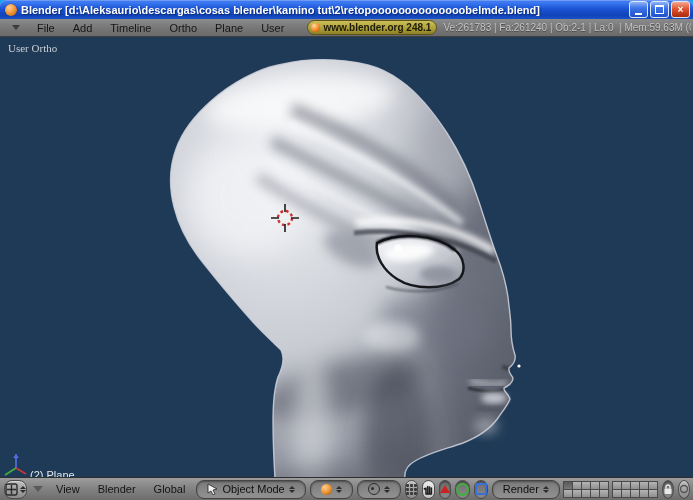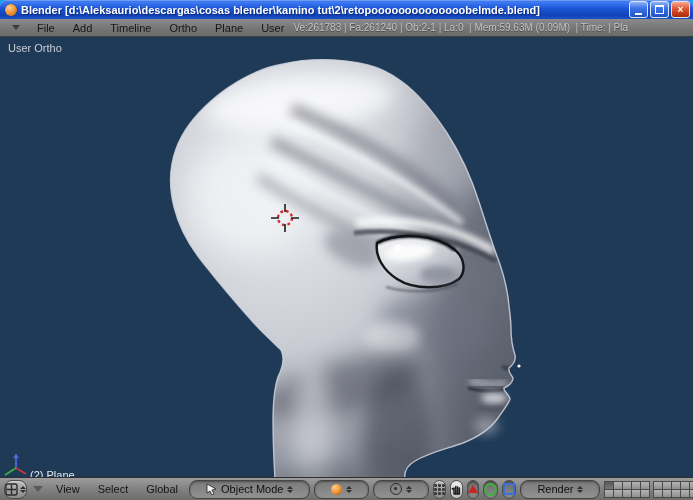--- a/index.html
+++ b/index.html
@@ -31,34 +31,34 @@
   .menu{font-size:11px;color:#161616;margin:10px 9px;flex:0 0 auto;cursor:default;}
   .badge{display:inline-flex;align-items:center;gap:3px;margin:0 6px 0 14px;padding:1px 5px 1px 3px;border-radius:8px;
     background:linear-gradient(180deg,#cdbf58 0%,#ac9e38 60%,#8d8028 100%);border:1px solid #5c531c;flex:0 0 auto;}
   .badge .ball{width:9px;height:9px;border-radius:50%;background:radial-gradient(circle at 35% 30%,#ffd9a8,#ef8824 55%,#9c4a08);}
   .badge span{font-size:10px;color:#1c1a08;font-weight:bold;}
   .stats{font-size:10px;color:#c3c3c3;white-space:pre;overflow:hidden;flex:1 1 auto;text-shadow:0 1px 0 #4c4c4c;}
 
   
   .viewport{position:relative;flex:1 1 auto;background:#1f3a56;overflow:hidden;}
   .viewport svg{position:absolute;inset:0;display:block;}
-  .vp-label{position:absolute;left:8px;top:5px;font-size:11px;color:#c9cfd6;}
+  .vp-label{position:absolute;left:8px;top:5px;font-size:11px;color:#c9cfd6;font-family:Liberation Serif, serif;}
   .obj-label{position:absolute;left:30px;top:424px;font-size:11px;color:#e3e7ec;margin-top:8px;}
 
   
   .toolbar{height:22px;flex:0 0 22px;display:flex;align-items:center;gap:4px;padding:0 4px;
     background:linear-gradient(180deg,#9d9d9d 0%,#848484 45%,#6d6d6d 100%);
     border-top:1px solid #2e2e2e;overflow:hidden;white-space:nowrap;}
   .tb-btn{display:inline-flex;align-items:center;justify-content:center;height:17px;border-radius:8px;
     background:linear-gradient(180deg,#bdbdbd,#8a8a8a);border:1px solid #4c4c4c;box-shadow:inset 0 1px 0 #d8d8d8;}
   .tb-btn.pressed{background:linear-gradient(180deg,#6a6a6a,#8c8c8c);box-shadow:inset 0 1px 2px #3a3a3a;}
   .editor-type{width:34px;gap:2px;}
   .collapse-arrow{width:0;height:0;border-left:5px solid transparent;border-right:5px solid transparent;border-top:6px solid #5a5a5a;margin:0 2px;}
   .tb-menu{font-size:11px;color:#141414;margin:6px 7px;}
-  .combo{display:inline-flex;align-items:center;gap:4px;height:17px;border-radius:8px;padding:0 16px;
+  .combo{display:inline-flex;align-items:center;gap:4px;height:17px;border-radius:8px;padding:0 10px;
     background:linear-gradient(180deg,#7a7a7a,#929292);border:1px solid #454545;box-shadow:inset 0 1px 2px #4f4f4f;}
   .combo .txt{font-size:11px;color:#101010;}
   .updn{display:inline-flex;flex-direction:column;gap:1px;}
   .updn i{width:0;height:0;border-left:3px solid transparent;border-right:3px solid transparent;display:block;}
   .updn .u{border-bottom:3px solid #2d2d2d;}
   .updn .d{border-top:3px solid #2d2d2d;}
   .sphere-icon{width:11px;height:11px;border-radius:50%;background:radial-gradient(circle at 35% 30%,#ffce8c,#ec9030 55%,#7e4a0e);}
   .pivot-icon{width:10px;height:10px;border-radius:50%;border:1.5px solid #2e2e2e;position:relative;}
   .pivot-icon::after{content:"";position:absolute;left:2.5px;top:2.5px;width:3px;height:3px;border-radius:50%;background:#2e2e2e;}
   .dots-icon{display:grid;grid-template-columns:repeat(3,3px);grid-auto-rows:3px;gap:1px;}
@@ -94,20 +94,24 @@
   </div>
 
   <div class="menubar">
     <span class="hdr-chevron"></span>
     <span class="menu">File</span>
     <span class="menu">Add</span>
     <span class="menu">Timeline</span>
     <span class="menu">Ortho</span>
     <span class="menu">Plane</span>
     <span class="menu">User</span>
+    <span class="badge">
+      <i class="ball"></i>
+      <span>www.blender.org 248.1</span>
+    </span>
     <span class="stats">Ve:261783 | Fa:261240 | Ob:2-1 | La:0  | Mem:59.63M (0.09M)  | Time: | Pla</span>
   </div>
 
   <div class="viewport">
     <svg viewBox="0 0 693 442" width="693" height="442">
       <defs>
         <radialGradient id="gBase" cx="32%" cy="28%" r="90%">
           <stop offset="0%" stop-color="#eef0f3"></stop>
           <stop offset="45%" stop-color="#c9ccd3"></stop>
           <stop offset="75%" stop-color="#9599a4"></stop>
@@ -211,21 +215,21 @@
         <path d="M6.5,2 v9 M2,6.5 h9" stroke="#2b2b2b" stroke-width="1.4"></path>
       </svg>
       <span class="updn">
           <i class="u"></i>
           <i class="d"></i>
         </span>
     </span>
     <span class="collapse-arrow"></span>
 
     <span class="tb-menu">View</span>
-    <span class="tb-menu">Select</span>
+    <span class="tb-menu">Blender</span>
     <span class="tb-menu">Global</span>
 
     <span class="combo">
       <svg width="11" height="12" viewBox="0 0 11 12">
         <path d="M1,1 L10,6 L6,7 L8,11 L6,12 L4,8 L1,10 Z" fill="#f2f2f2" stroke="#222" stroke-width="0.8"></path>
       </svg>
       <span class="txt">Object Mode</span>
       <span class="updn">
           <i class="u"></i>
           <i class="d"></i>

